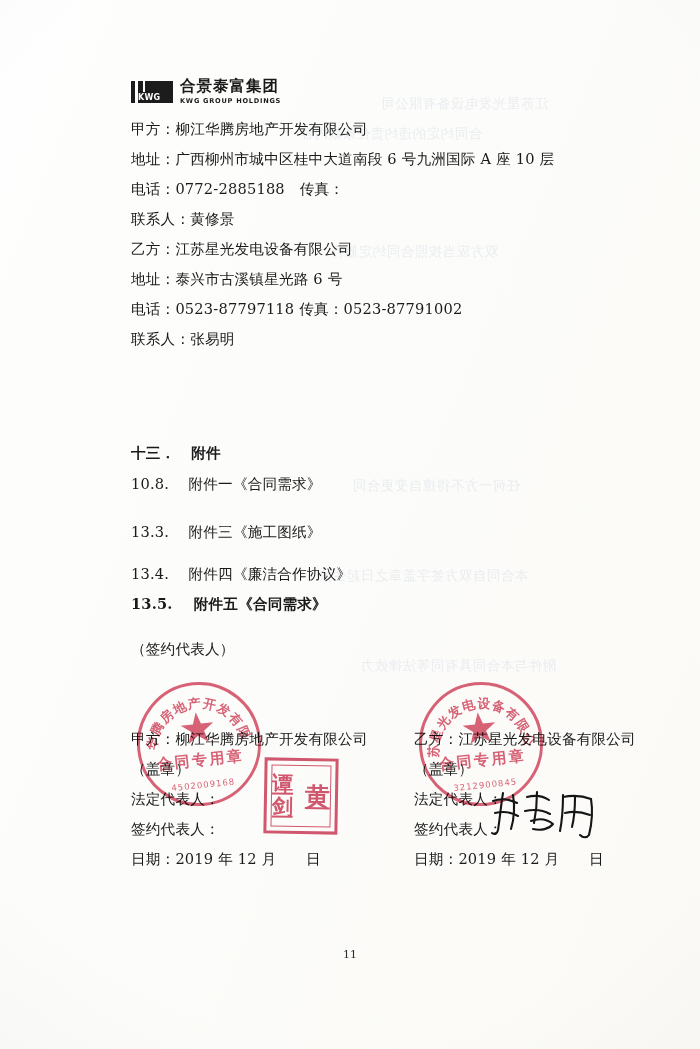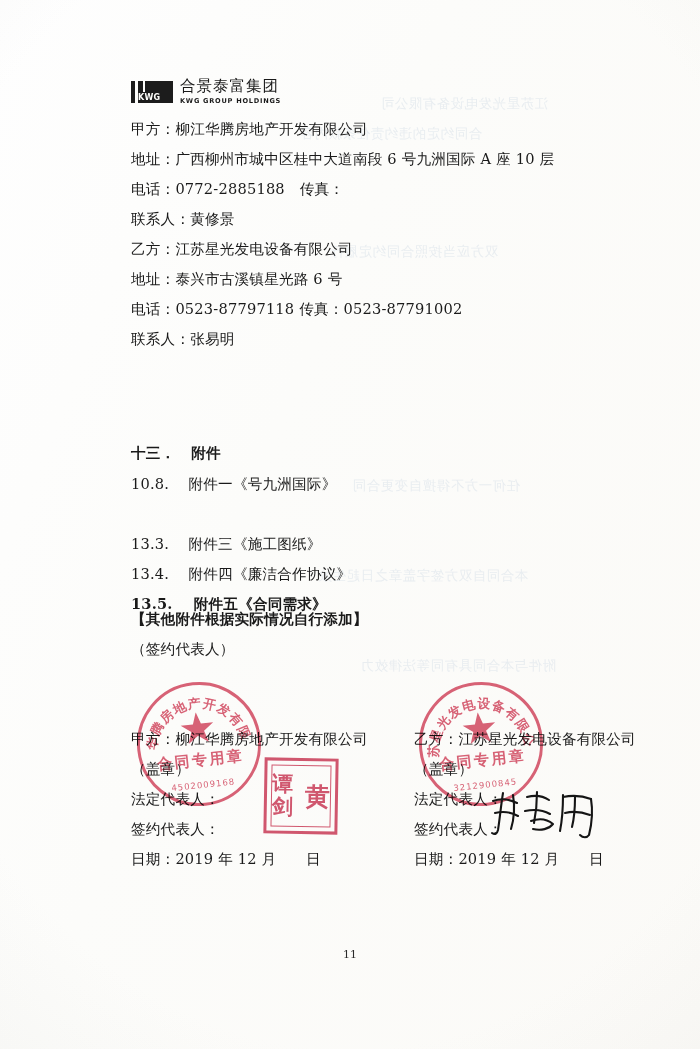--- a/index.html
+++ b/index.html
@@ -87,21 +87,21 @@
     font-family: "DejaVu Sans", sans-serif;
     font-size: 8px;
     font-weight: bold;
     color: #fdfdfb;
     letter-spacing: 0.3px;
   }
   #logo-text { display: flex; flex-direction: column; line-height: 1; }
   #logo-cn {
     font-family: "DejaVu Sans", "Liberation Sans", sans-serif;
     font-size: 15.5px;
-    font-weight: normal;
+    font-weight: bold;
     color: #1a1a1a;
     letter-spacing: 1px;
   }
   #logo-en {
     font-family: "DejaVu Sans", "Liberation Sans", sans-serif;
     font-size: 6.6px;
     font-weight: bold;
     color: #1a1a1a;
     letter-spacing: 0.75px;
     margin-top: 3px;
@@ -238,20 +238,21 @@
   .seal-sq-col {
     display: flex;
     flex-direction: column;
     justify-content: center;
     align-items: center;
     color: #cf4661;
     font-family: "DejaVu Sans", "Liberation Sans", sans-serif;
     font-size: 21px;
     font-weight: bold;
     line-height: 1.08;
+    text-decoration: underline;
   }
   .seal-sq-col.single { font-size: 25px; }
 
   
   #signature {
     position: absolute;
     left: 487px;
     top: 785px;
     width: 120px;
     height: 55px;
@@ -291,26 +292,25 @@
     <div class="line" style="top:210px;">联系人：黄修景</div>
 
     <div class="line" style="top:240px;">乙方：江苏星光发电设备有限公司</div>
     <div class="line" style="top:270px;">地址：泰兴市古溪镇星光路 6 号</div>
     <div class="line" style="top:300px;">电话：0523-87797118  传真：0523-87791002</div>
     <div class="line" style="top:330px;">联系人：张易明</div>
 
 
     <div class="line bold" style="top:444px;"><span>十三．</span>&nbsp;&nbsp;&nbsp;<span>附件</span></div>
 
-    <div class="line" style="top:475px;"><span class="num">10.8.</span>&nbsp;&nbsp;&nbsp;&nbsp;<span>附件一《号九洲国际》</span></div>
-    <div class="line" style="top:535px;"><span class="num">13.3.</span>&nbsp;&nbsp;&nbsp;&nbsp;<span>附件三《施工图纸》</span></div>
+    <div class="line" style="top:475px;"><span class="num">10.8.</span>&nbsp;&nbsp;&nbsp;&nbsp;<span>附件一《合同需求》</span></div>
+    <div class="line" style="top:523px;"><span class="num">13.3.</span>&nbsp;&nbsp;&nbsp;&nbsp;<span>附件三《施工图纸》</span></div>
     <div class="line" style="top:565px;"><span class="num">13.4.</span>&nbsp;&nbsp;&nbsp;&nbsp;<span>附件四《廉洁合作协议》</span></div>
     <div class="line bold" style="top:595px;"><span class="num">13.5.</span>&nbsp;&nbsp;&nbsp;&nbsp;<span>附件五《合同需求》</span></div>
 
-    <div class="line bold" style="top:608px; top:610px;">【其他附件根据实际情况自行添加】</div>
     <div class="line" style="top:640px;">（签约代表人）</div>
 
     <div class="sig-line col-a" style="top:730px;">甲方：柳江华腾房地产开发有限公司</div>
     <div class="sig-line col-a" style="top:760px;">（盖章）</div>
     <div class="sig-line col-a" style="top:790px;">法定代表人：</div>
     <div class="sig-line col-a" style="top:820px;">签约代表人：</div>
     <div class="sig-line col-a" style="top:850px;">日期：2019 年 12 月　　日</div>
 
     <div class="sig-line col-b" style="top:730px;">乙方：江苏星光发电设备有限公司</div>
     <div class="sig-line col-b" style="top:760px;">（盖章）</div>

